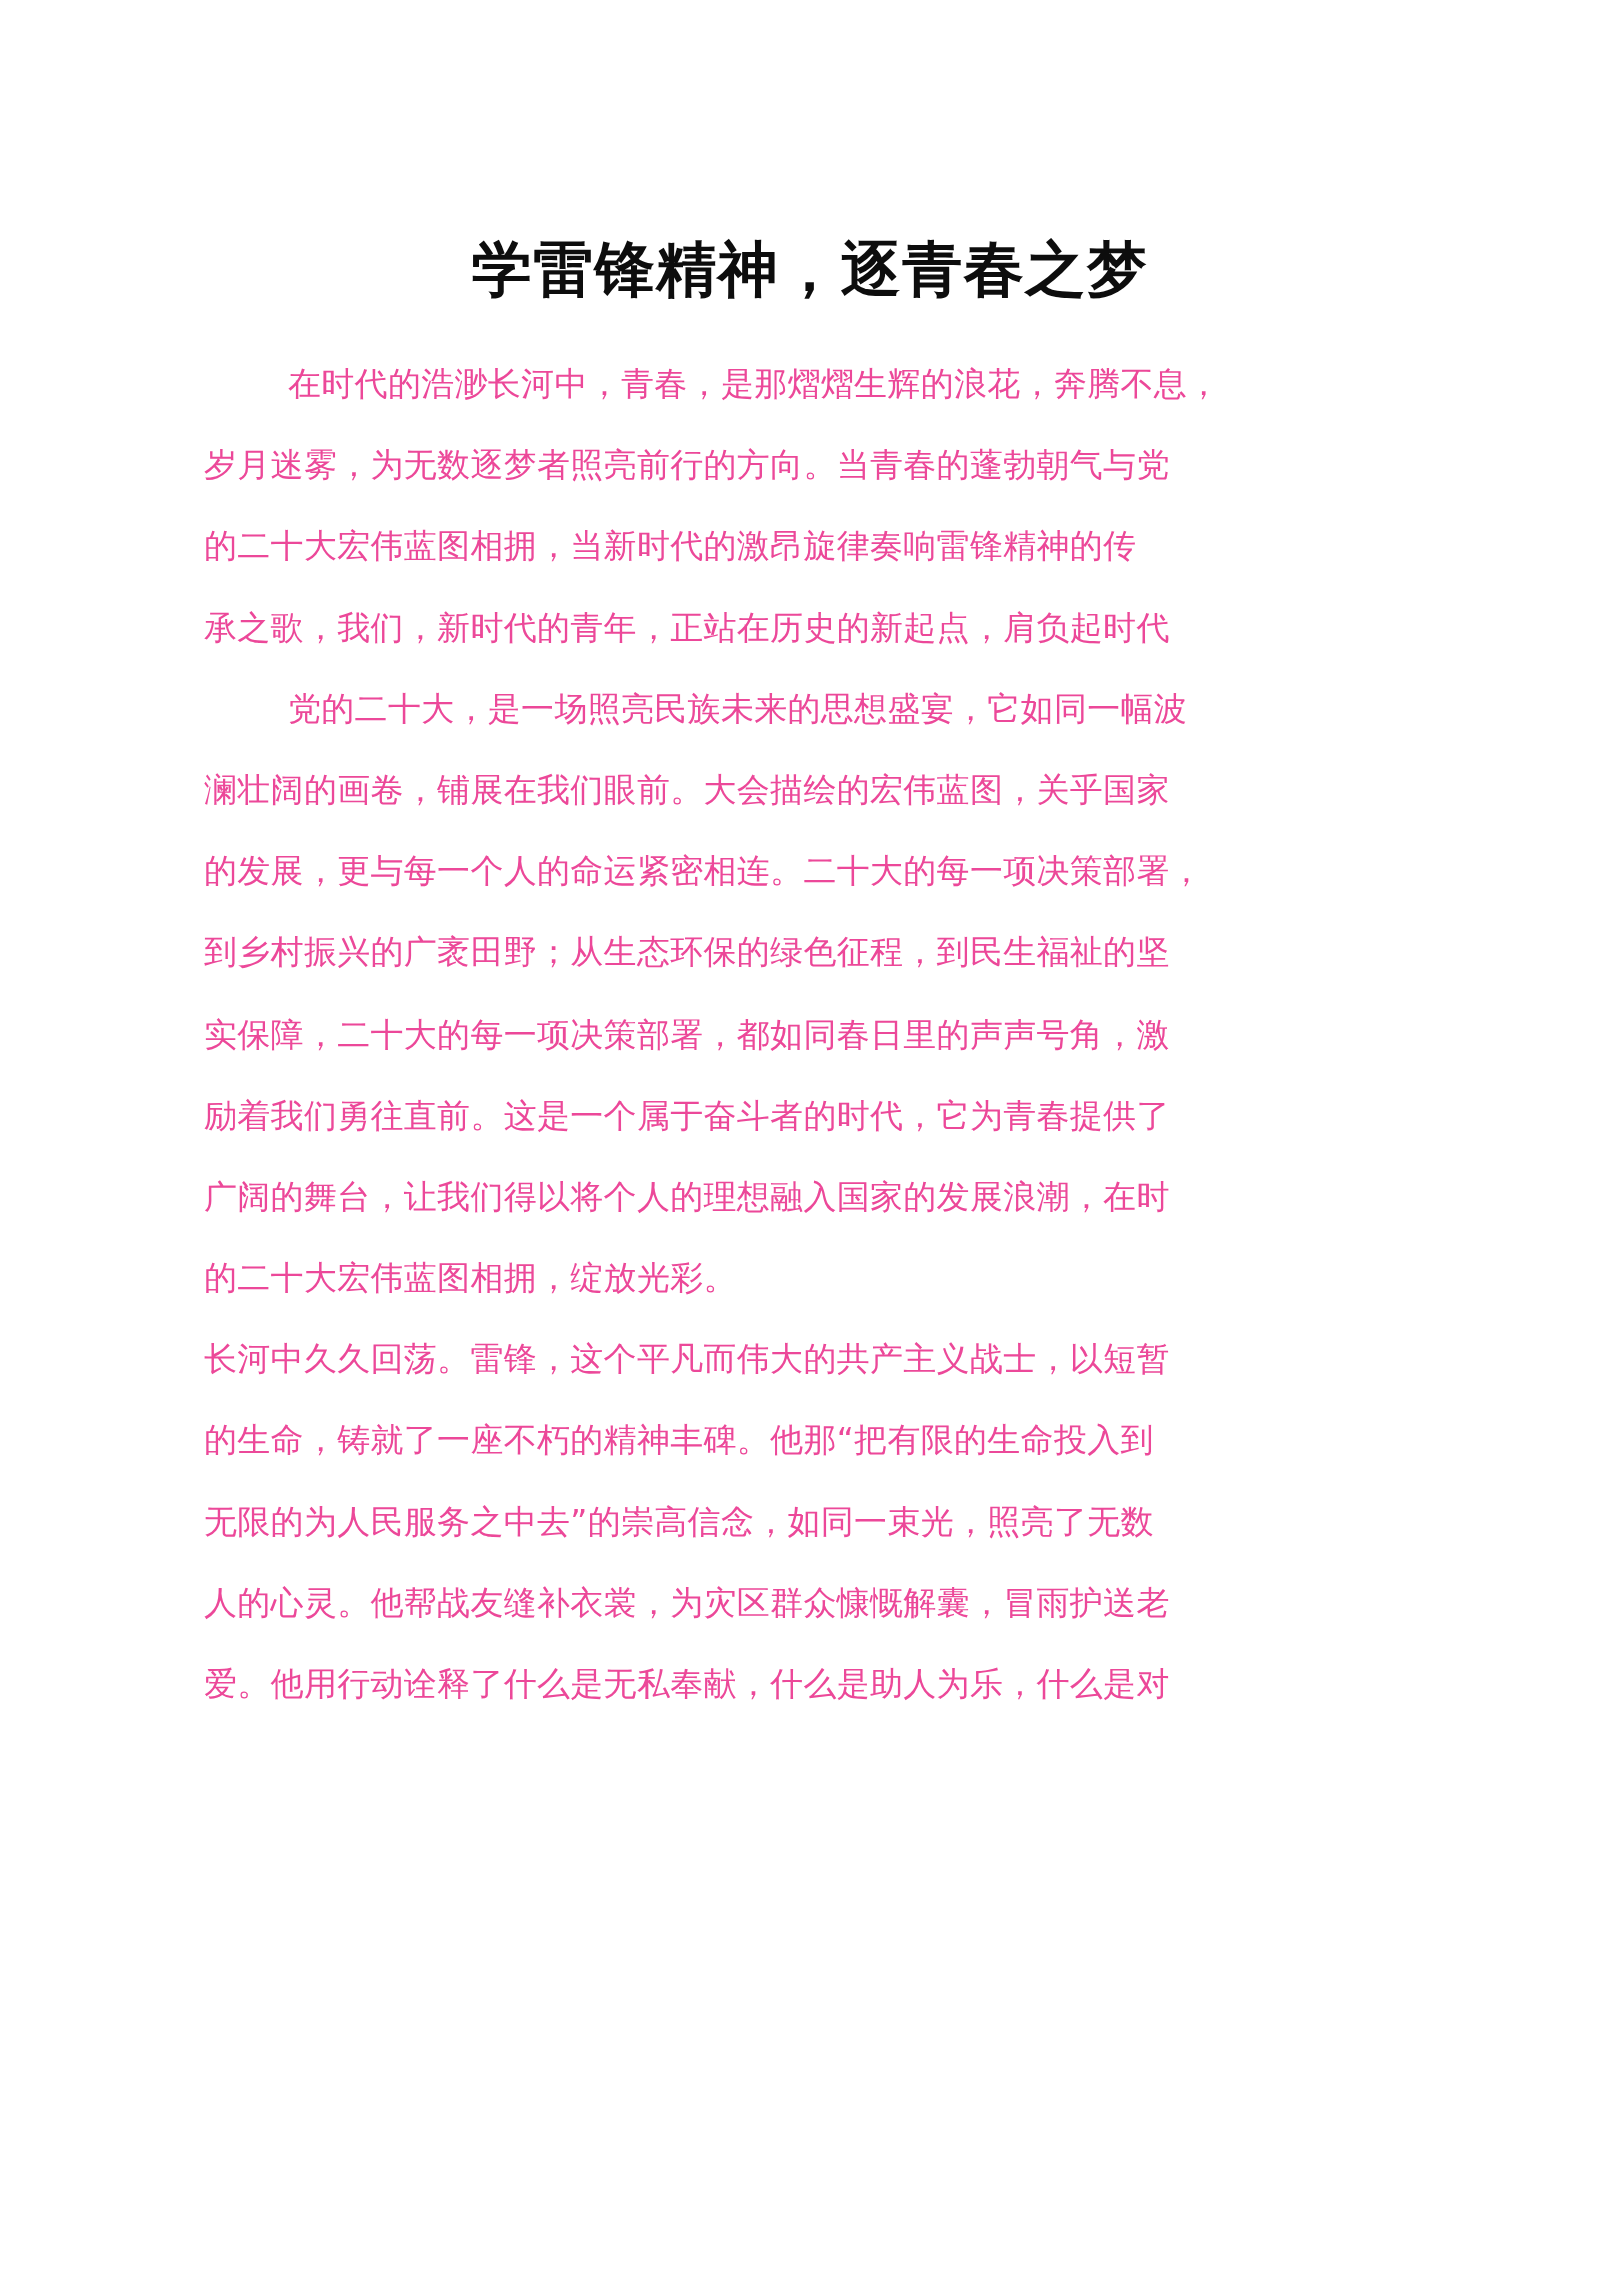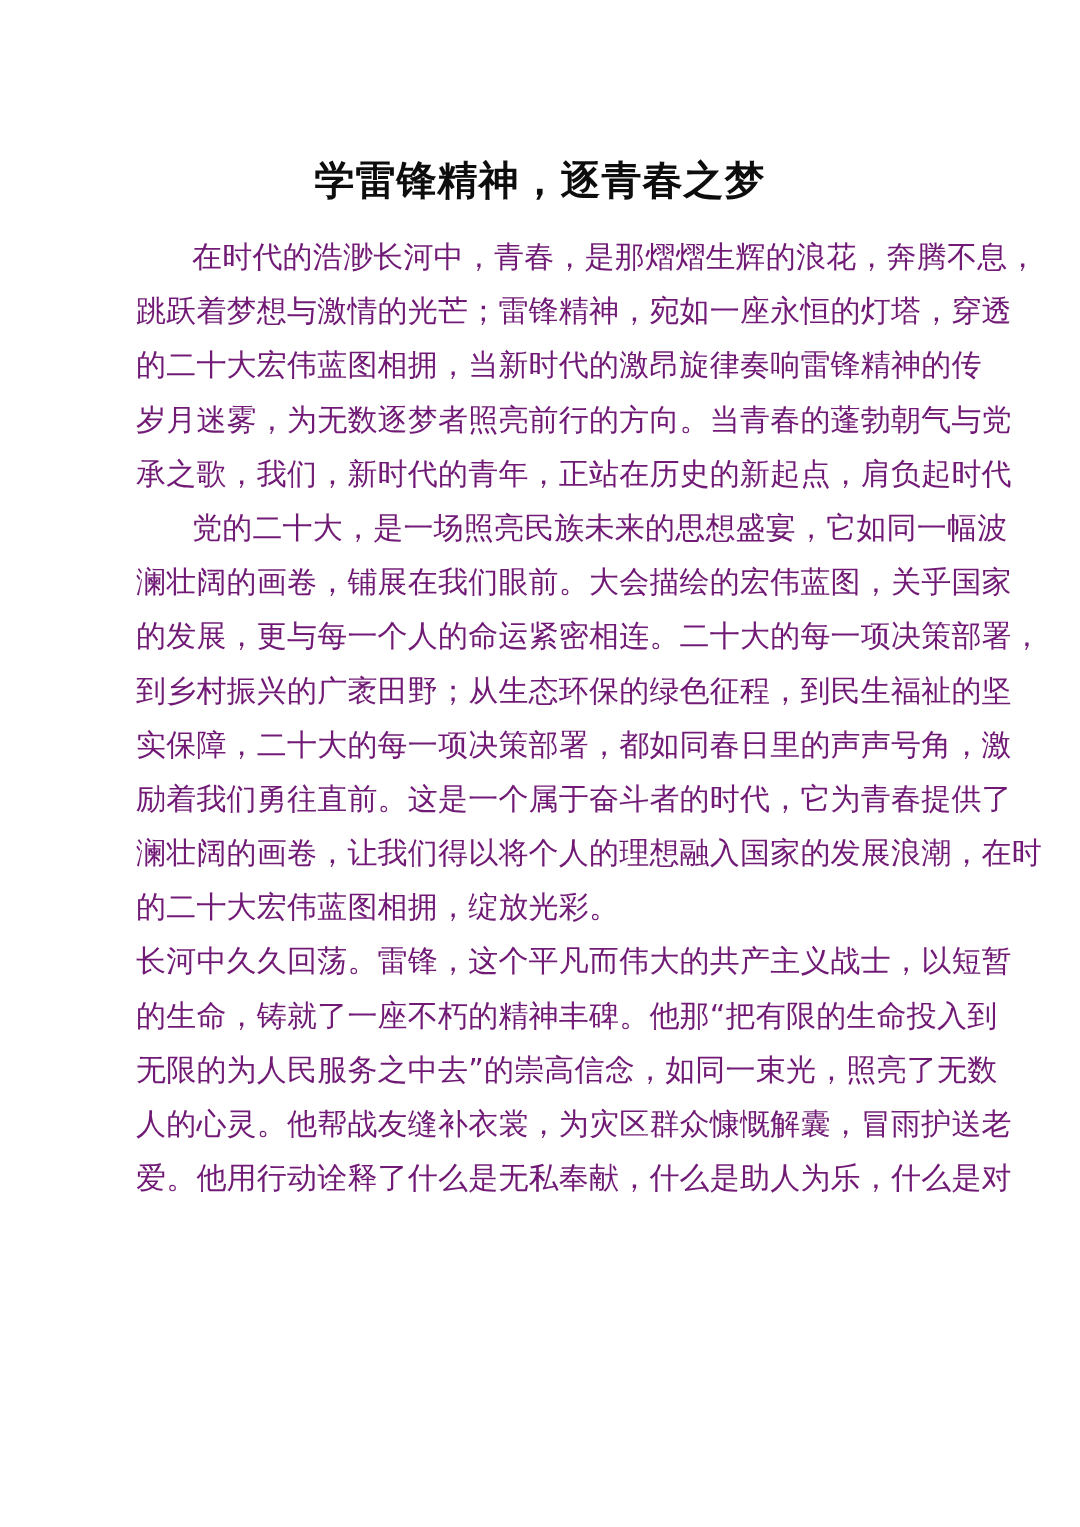--- a/index.html
+++ b/index.html
@@ -3,48 +3,47 @@
 <meta charset="utf-8">
 <style>
   html, body { margin: 0; padding: 0; background: #ffffff; }
   body { width: 1080px; height: 1527px; position: relative; overflow: hidden;
          font-family: "DejaVu Sans", "Liberation Sans", sans-serif; color: #111111; }
   .page { position: absolute; left: 0; top: 0; width: 1080px; height: 1226px; }
   .title { position: absolute; left: 0; top: 152px; width: 1080px; text-align: center;
            font-family: "DejaVu Serif", "Liberation Serif", serif; font-weight: bold;
            font-size: 40px; line-height: 56px; letter-spacing: 1px; color: #0d0d0d; }
   .body-text { position: absolute; left: 136px; top: 230px; width: 820px; }
-  .line { display: block; height: 54.2px; line-height: 54.2px; font-size: 30px;
-          white-space: nowrap; letter-spacing: 0.2px; color: #701a75; }
+  .line { display: block; height: 54.2px; line-height: 54.2px; font-size: 22px;
+          white-space: nowrap; letter-spacing: 0.2px; color: #ec4899; }
   .indent { padding-left: 56px; }
 </style>
 </head>
 <body>
 
 <div class="page">
   <h1 class="title" style="margin:0;">学雷锋精神，逐青春之梦</h1>
 
   <div class="body-text">
 
     <div>
       <span class="line indent">在时代的浩渺长河中，青春，是那熠熠生辉的浪花，奔腾不息，</span>
-      <span class="line">跳跃着梦想与激情的光芒；雷锋精神，宛如一座永恒的灯塔，穿透</span>
+      <span class="line">岁月迷雾，为无数逐梦者照亮前行的方向。当青春的蓬勃朝气与党</span>
       <span class="line">的二十大宏伟蓝图相拥，当新时代的激昂旋律奏响雷锋精神的传</span>
-      <span class="line">岁月迷雾，为无数逐梦者照亮前行的方向。当青春的蓬勃朝气与党</span>
       <span class="line">承之歌，我们，新时代的青年，正站在历史的新起点，肩负起时代</span>
     </div>
 
     <div>
       <span class="line indent">党的二十大，是一场照亮民族未来的思想盛宴，它如同一幅波</span>
       <span class="line">澜壮阔的画卷，铺展在我们眼前。大会描绘的宏伟蓝图，关乎国家</span>
       <span class="line">的发展，更与每一个人的命运紧密相连。二十大的每一项决策部署，</span>
       <span class="line">到乡村振兴的广袤田野；从生态环保的绿色征程，到民生福祉的坚</span>
       <span class="line">实保障，二十大的每一项决策部署，都如同春日里的声声号角，激</span>
       <span class="line">励着我们勇往直前。这是一个属于奋斗者的时代，它为青春提供了</span>
-      <span class="line">澜壮阔的画卷，让我们得以将个人的理想融入国家的发展浪潮，在时</span>
+      <span class="line">广阔的舞台，让我们得以将个人的理想融入国家的发展浪潮，在时</span>
       <span class="line">的二十大宏伟蓝图相拥，绽放光彩。</span>
     </div>
 
     <div>
       <span class="line">长河中久久回荡。雷锋，这个平凡而伟大的共产主义战士，以短暂</span>
       <span class="line">的生命，铸就了一座不朽的精神丰碑。他那“把有限的生命投入到</span>
       <span class="line">无限的为人民服务之中去”的崇高信念，如同一束光，照亮了无数</span>
       <span class="line">人的心灵。他帮战友缝补衣裳，为灾区群众慷慨解囊，冒雨护送老</span>
       <span class="line">爱。他用行动诠释了什么是无私奉献，什么是助人为乐，什么是对</span>
     </div>

